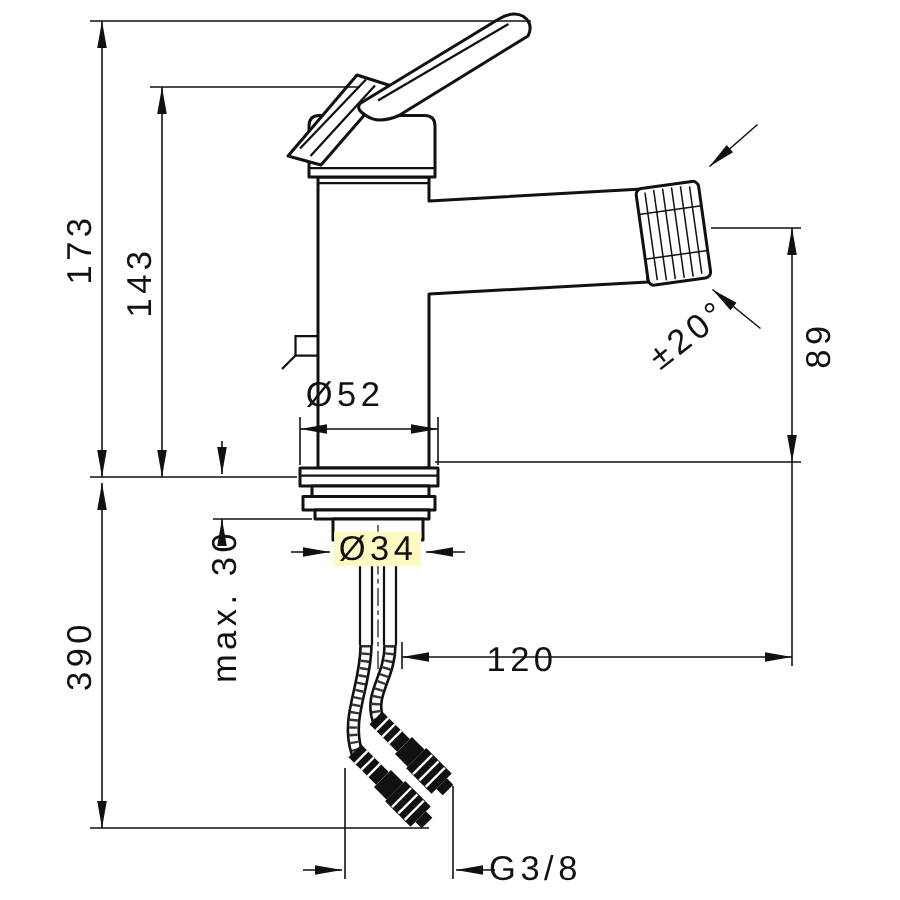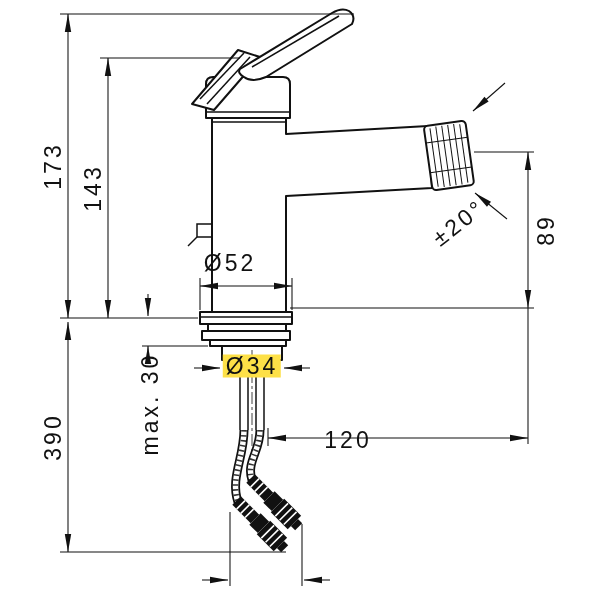--- a/index.html
+++ b/index.html
@@ -17,21 +17,21 @@
   .dim{stroke:#111;stroke-width:1.05;fill:none;marker-start:url(#arr);marker-end:url(#arr);}
   .dime{stroke:#111;stroke-width:1.05;fill:none;marker-end:url(#arr);}
   .cl{stroke:#111;stroke-width:.8;fill:none;stroke-dasharray:12 3 3 3;}
   .hoseo{stroke:#111;stroke-width:9;fill:none;}
   .hosei{stroke:#fff;stroke-width:5.5;fill:none;}
   .hoseb{stroke:#111;stroke-width:5.5;fill:none;stroke-dasharray:1.6 3.4;opacity:.85;}
   .wtick{stroke:#fff;stroke-width:1.6;}
   
   .lbl{
     position:absolute;font-size:23px;letter-spacing:3px;line-height:1;
-    white-space:nowrap;background:#fde047;padding:0 3px;
+    white-space:nowrap;background:#fef9c3;padding:0 3px;
     transform:translate(-50%,-50%);
   }
   .lbl.v{transform:translate(-50%,-50%) rotate(-90deg);}
   .lbl.a{transform:translate(-50%,-50%) rotate(-38deg);}
   .lbl.nobg{background:transparent;}
 </style>
 </head>
 <body>
 
 <div class="canvas">
@@ -206,14 +206,15 @@
   <div class="lbl nobg" style="left:230px;top:263px">Ø52</div>
 
   <div class="lbl" style="left:252px;top:366px">Ø34</div>
 
   <div class="lbl nobg" style="left:348px;top:440px">120</div>
 
   <div class="lbl v nobg" style="left:546px;top:230px">89</div>
 
   <div class="lbl a nobg" style="left:459px;top:223px">±20°</div>
 
+  <div class="lbl nobg" style="left:357px;top:579px">G3/8</div>
 
 </div>
 
 </body></html>

